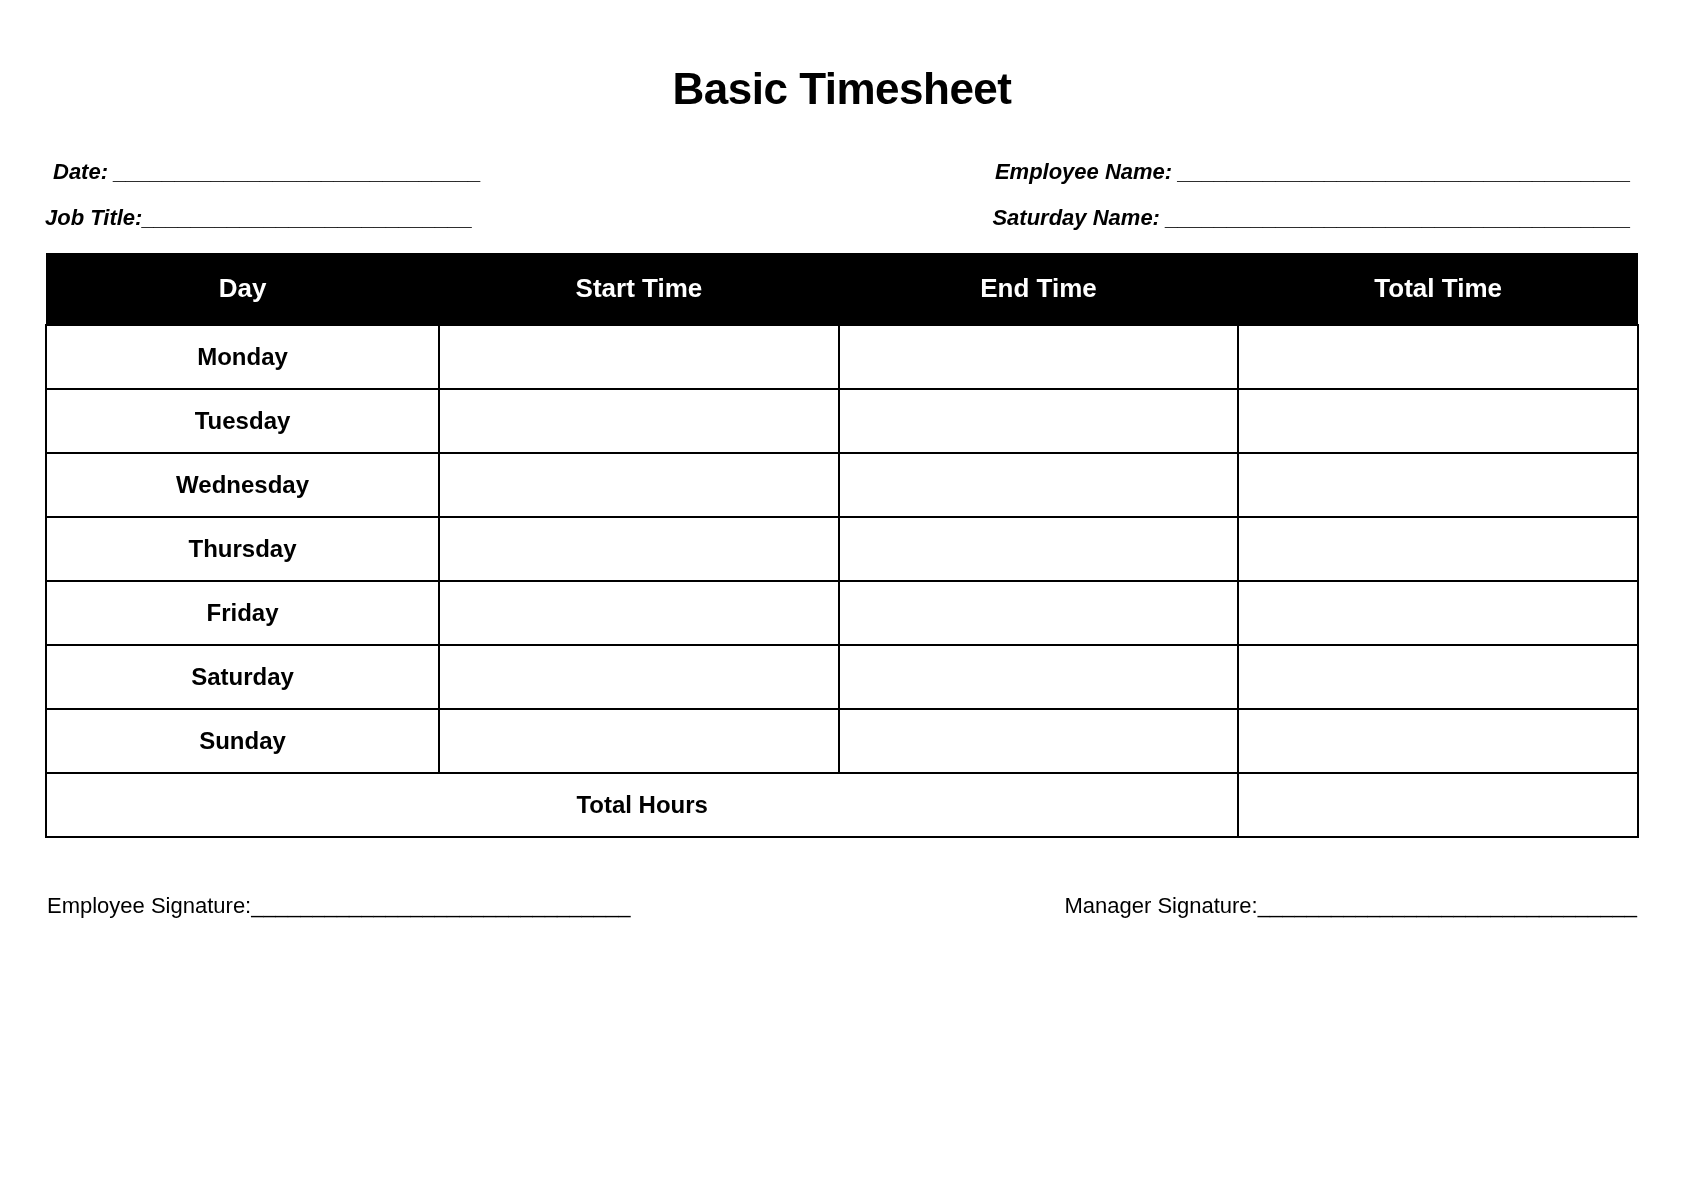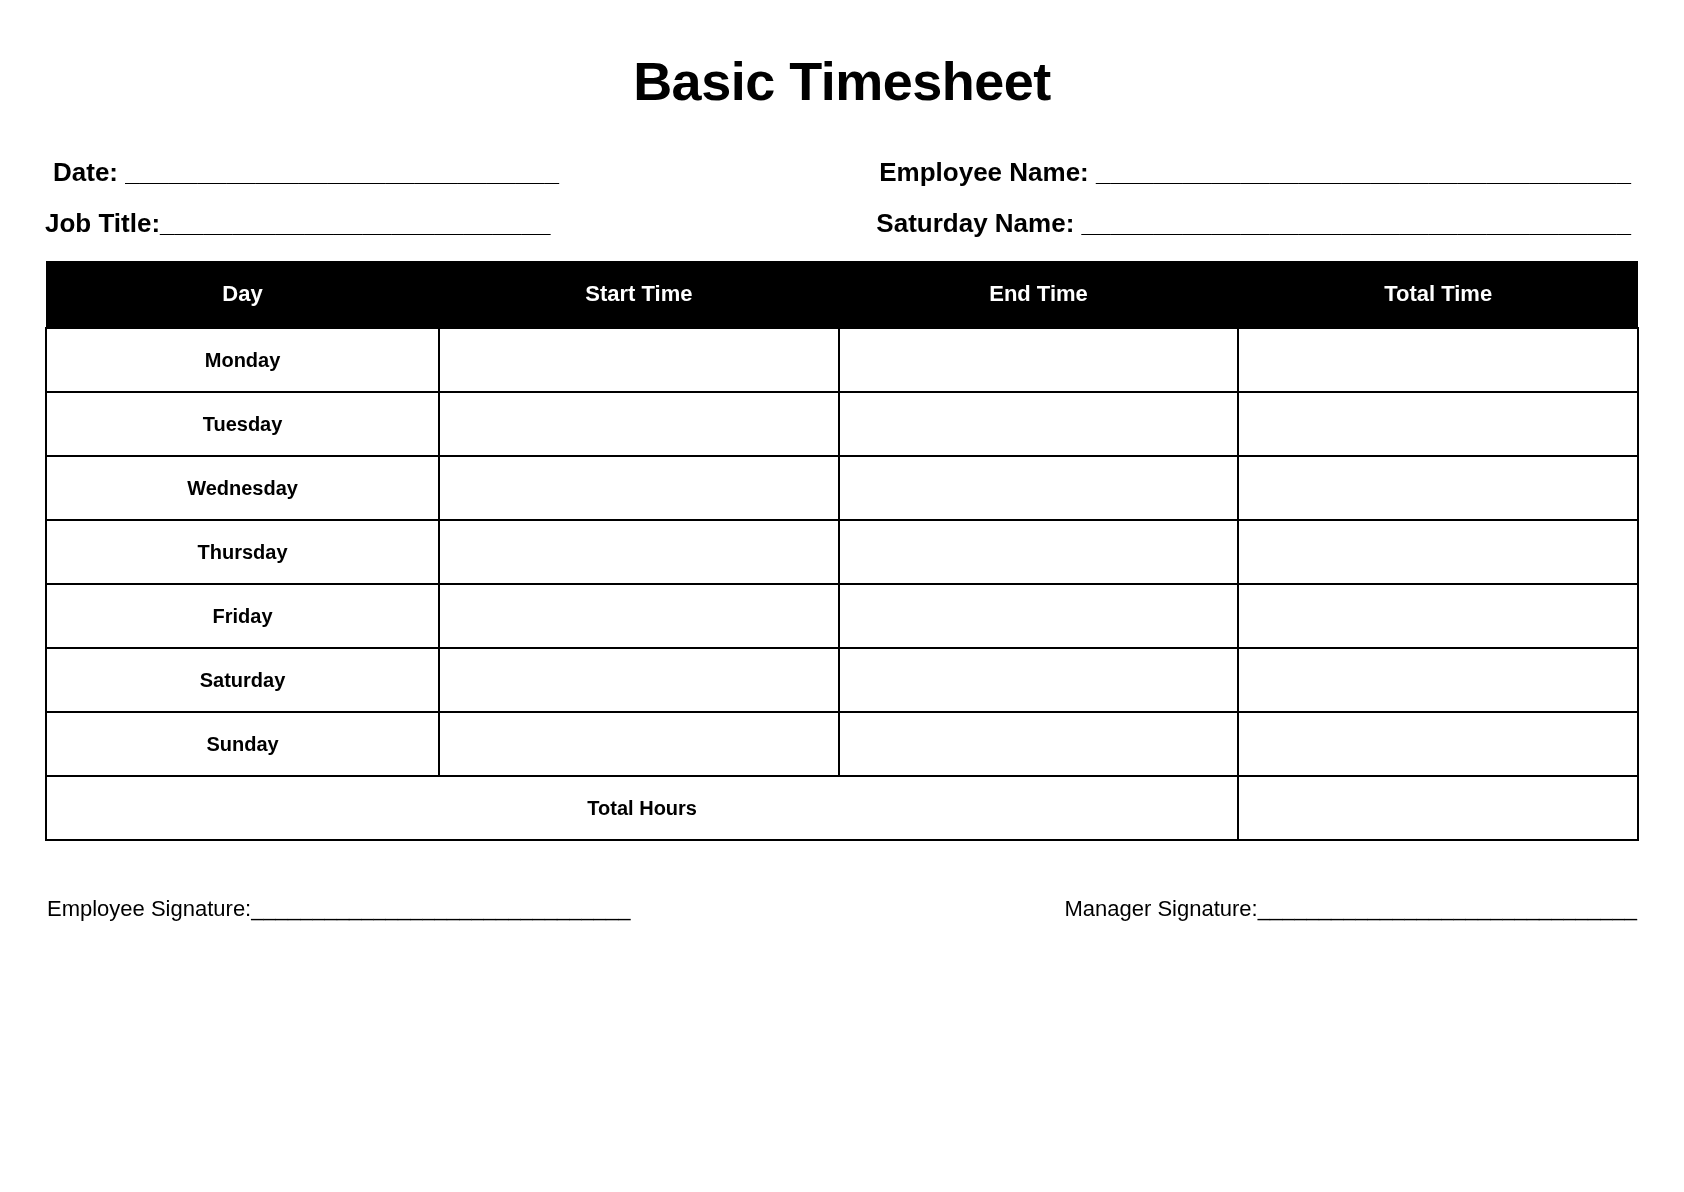--- a/index.html
+++ b/index.html
@@ -9,55 +9,56 @@
     }
     body {
       font-family: -apple-system, BlinkMacSystemFont, "Segoe UI", Helvetica, Arial, sans-serif;
       background: #fff;
       width: 1684px;
       height: 1192px;
       padding: 40px 45px;
     }
     .title {
       text-align: center;
-      font-size: 54px;
+      font-size: 44px;
       font-weight: 800;
-      margin-top: 10px;
+      margin-top: 24px;
       margin-bottom: 45px;
       letter-spacing: -0.5px;
     }
     .info-row {
       display: flex;
       justify-content: space-between;
-      font-size: 26px;
+      font-size: 22px;
       font-weight: 700;
       margin-bottom: 20px;
       padding: 0 8px;
+      font-style: italic;
     }
     .info-row.second {
       margin-bottom: 22px;
       padding-left: 0;
     }
     table {
       width: 100%;
       border-collapse: collapse;
       margin-top: 8px;
     }
     thead th {
       background: #000;
       color: #fff;
-      font-size: 22px;
+      font-size: 26px;
       font-weight: 700;
       padding: 20px 14px;
       text-align: center;
     }
     tbody td {
       border: 2px solid #000;
       height: 64px;
-      font-size: 20px;
+      font-size: 24px;
       font-weight: 700;
       text-align: center;
       vertical-align: middle;
     }
     tbody td.day-cell {
       width: 300px;
     }
     .col-day { width: 300px; }
     .col-start { width: 305px; }
     .col-end { width: 305px; }

